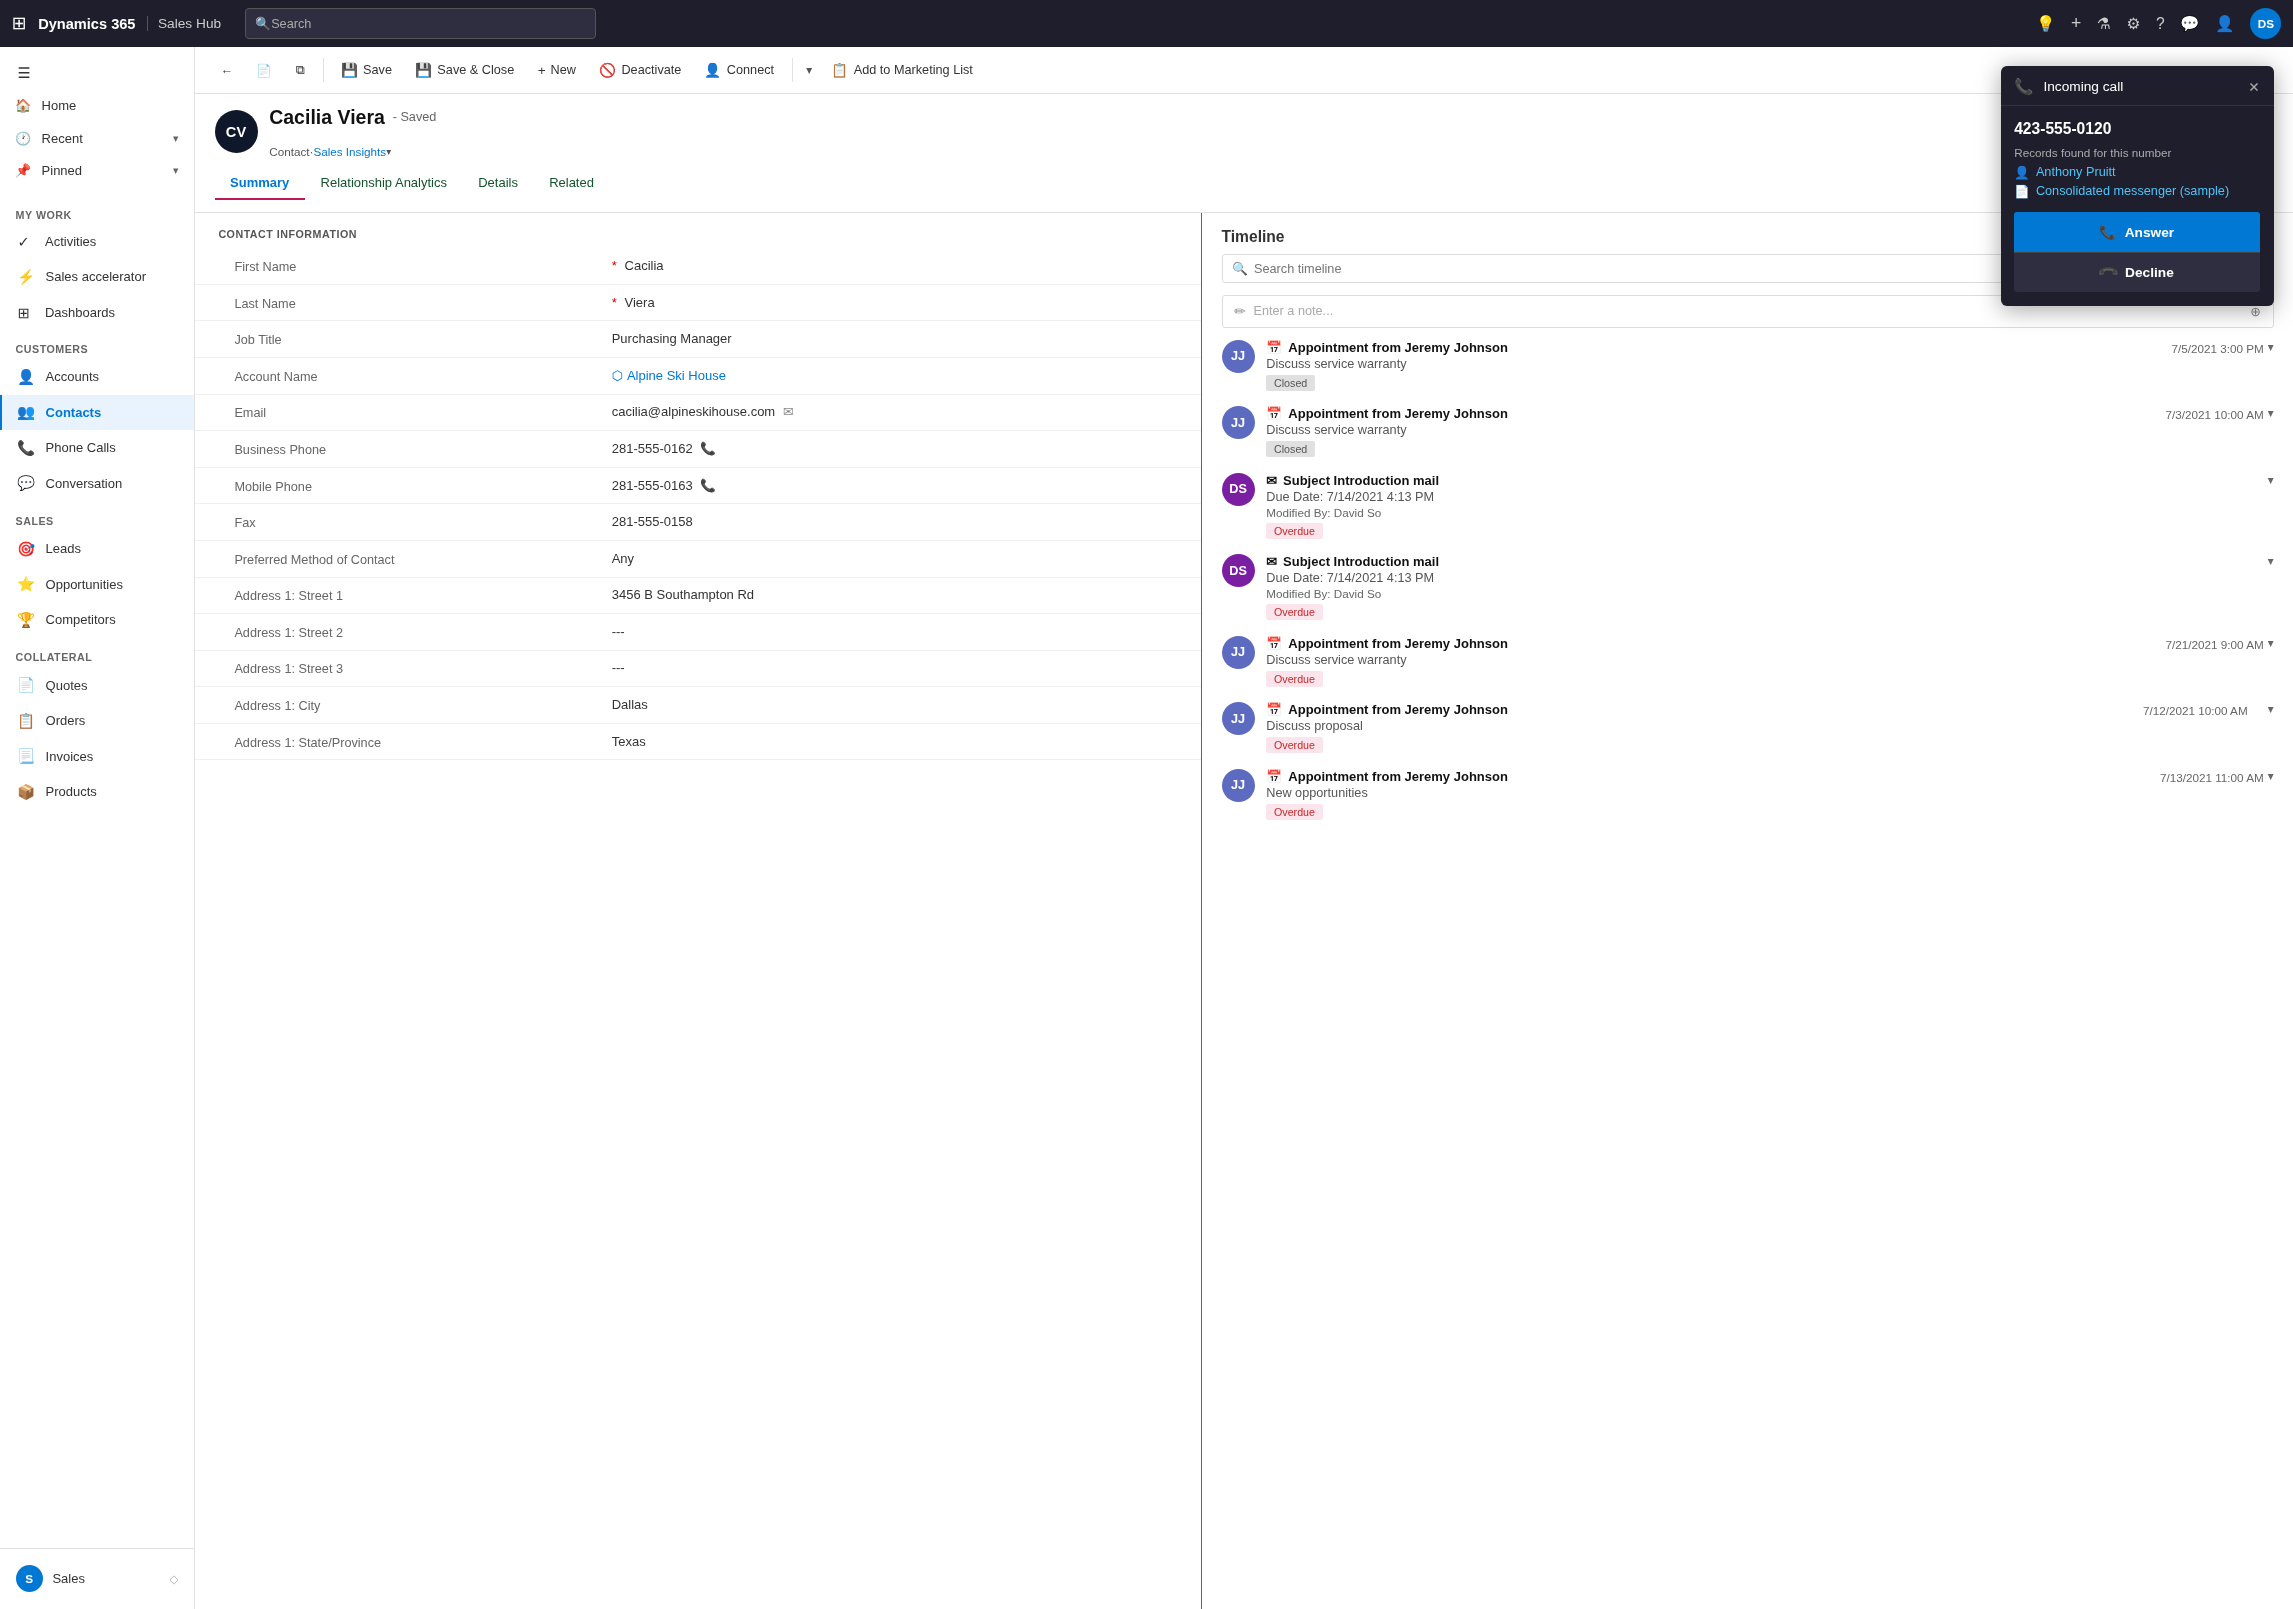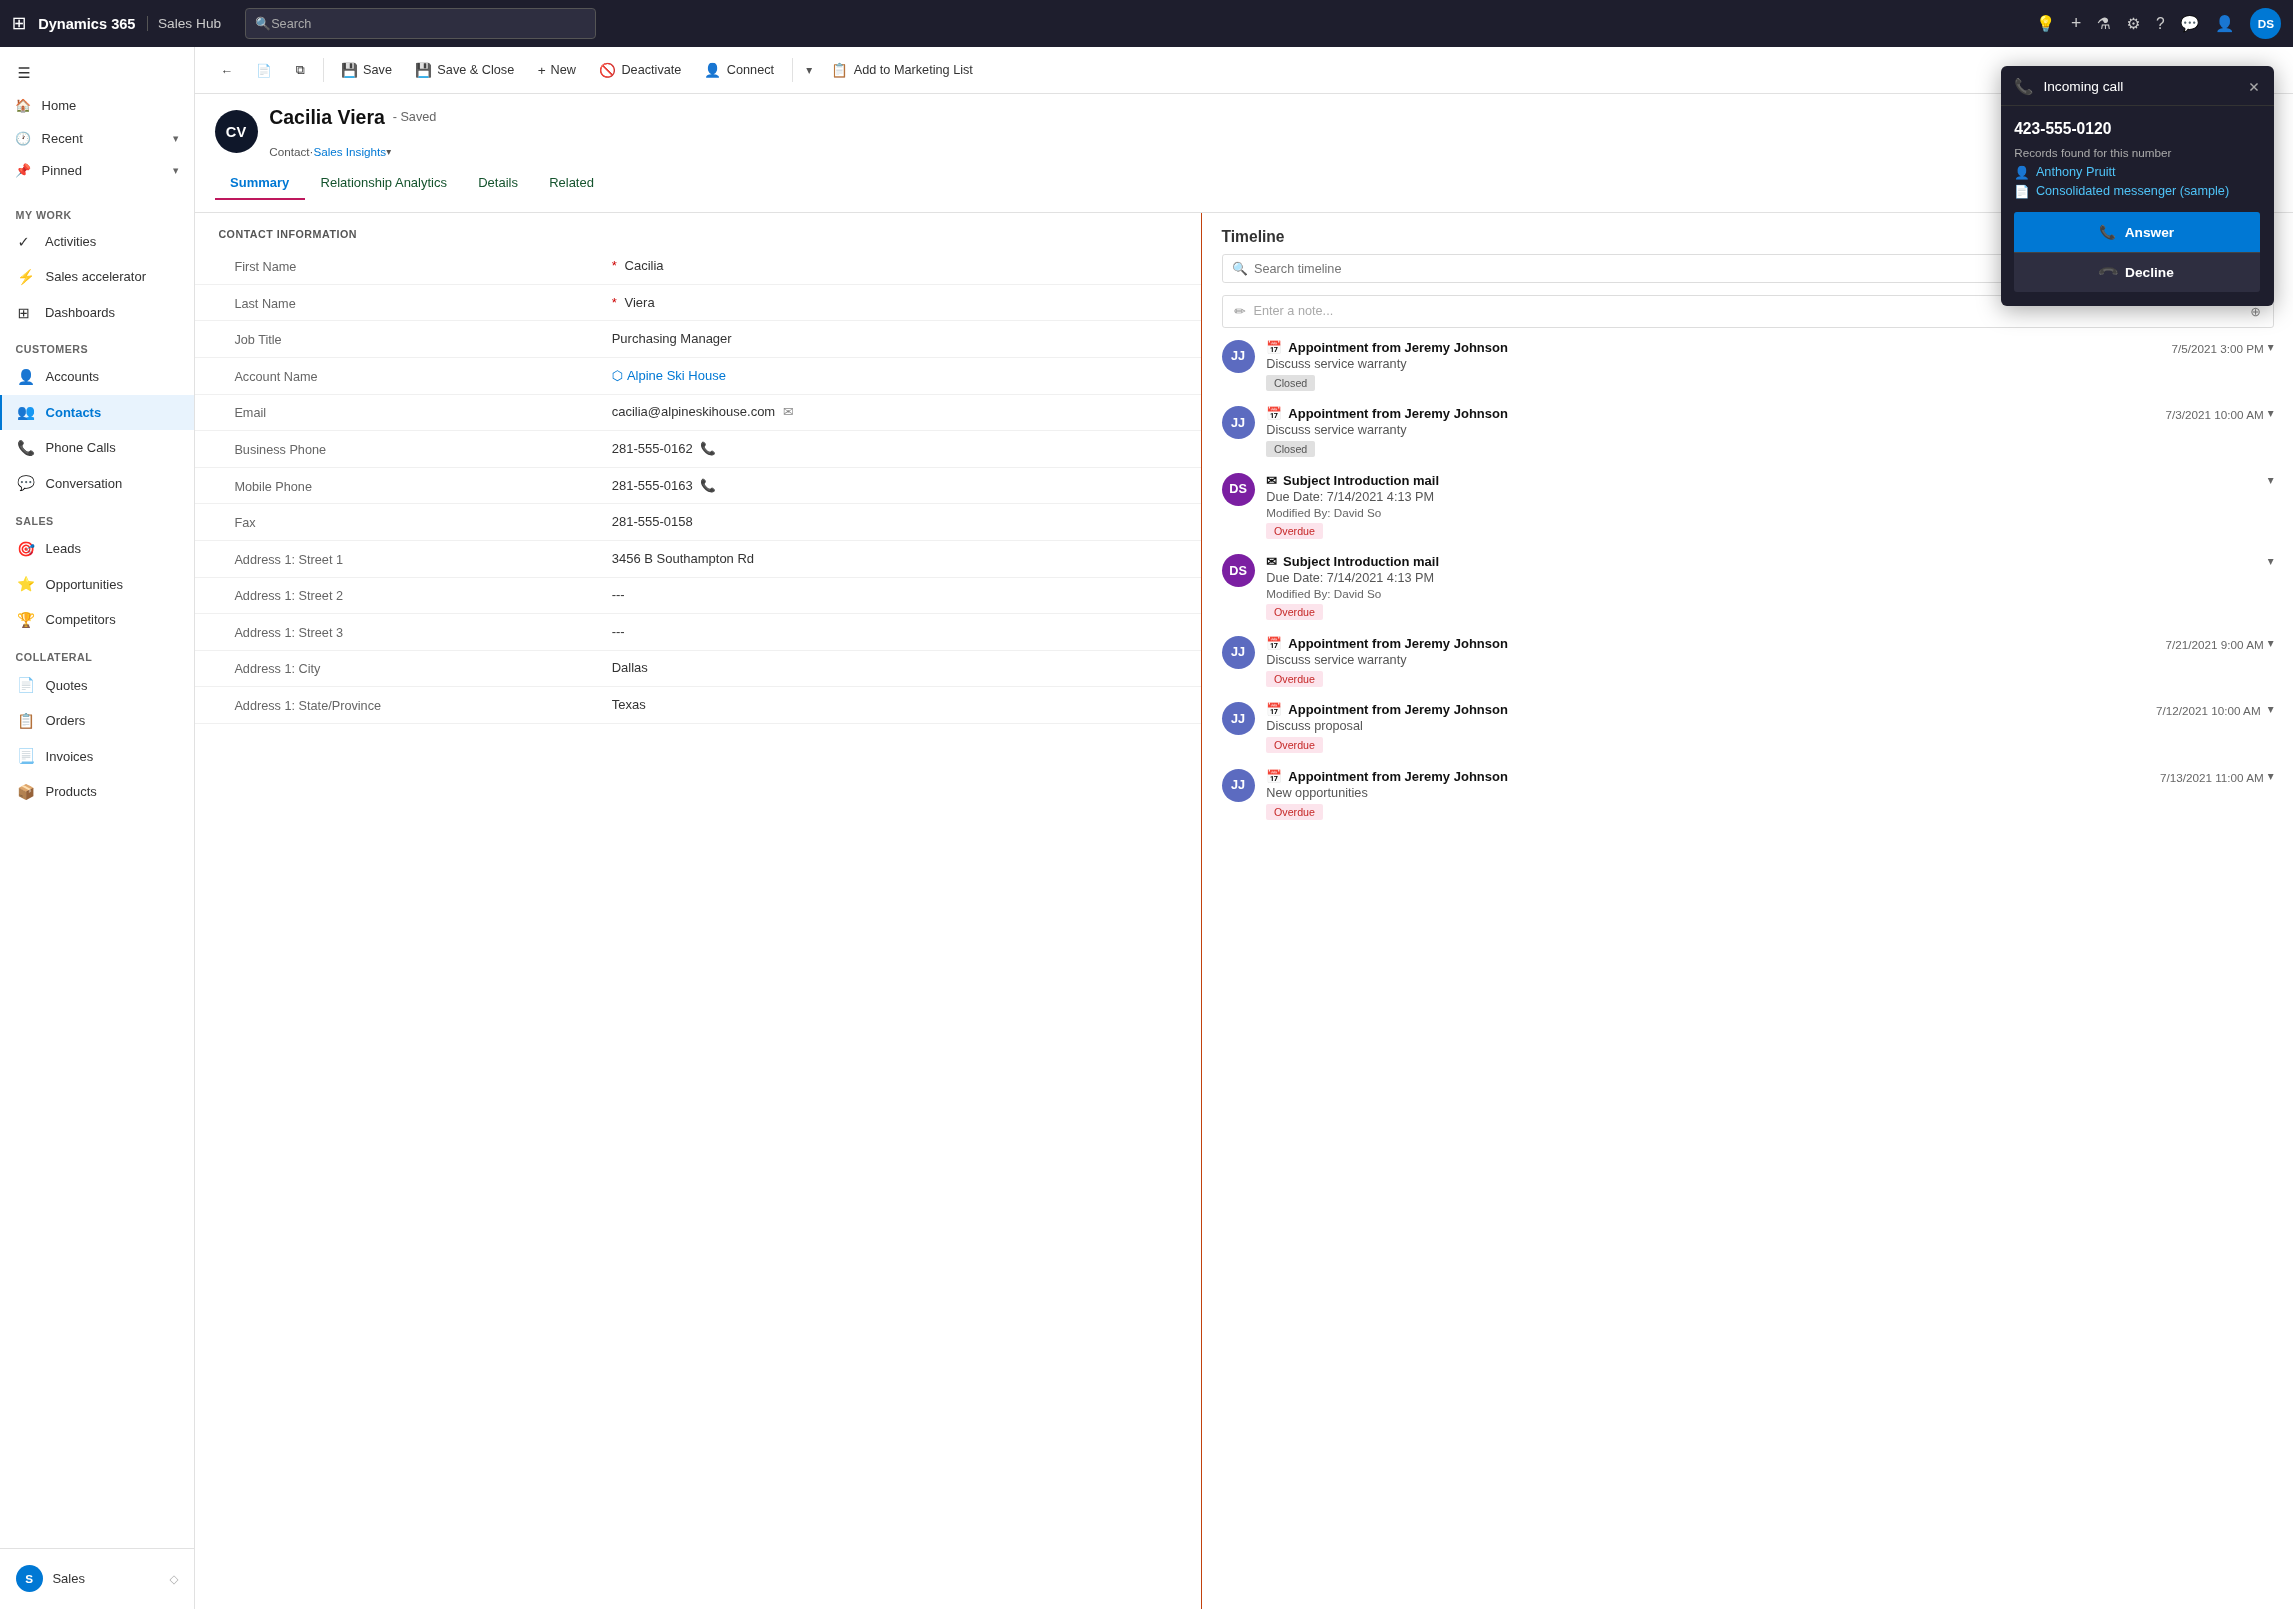--- a/index.html
+++ b/index.html
@@ -438,20 +438,26 @@
           </div>
         </div>
 
         <div class="form-row">
           <div class="form-label">Fax</div>
           <div class="form-value">
             <span>281-555-0158</span>
           </div>
         </div>
 
+        <div class="form-row">
+          <div class="form-label">Preferred Method of Contact</div>
+          <div class="form-value">
+            <span>Any</span>
+          </div>
+        </div>
 
         <div class="form-row">
           <div class="form-label">Address 1: Street 1</div>
           <div class="form-value">
             <span>3456 B Southampton Rd</span>
           </div>
         </div>
 
         <div class="form-row">
           <div class="form-label">Address 1: Street 2</div>
@@ -597,21 +603,21 @@
             <div class="tl-content">
               <div class="tl-date-row">
                 <div>
                   <div class="tl-title">
                     <span>📅</span>
                     <span>Appointment from Jeremy Johnson</span>
                   </div>
                   <div class="tl-desc">Discuss proposal</div>
                   <span class="tl-badge overdue">Overdue</span>
                 </div>
-                <div style="display:flex;align-items:flex-start;gap:7px;">
+                <div style="display:flex;align-items:flex-start;gap:20px;">
                   <span class="tl-date">7/12/2021 10:00 AM</span>
                   <span class="tl-chevron">▾</span>
                 </div>
               </div>
             </div>
           </div>
 
           <div class="timeline-item">
             <div class="tl-avatar jj">JJ</div>
             <div class="tl-content">

